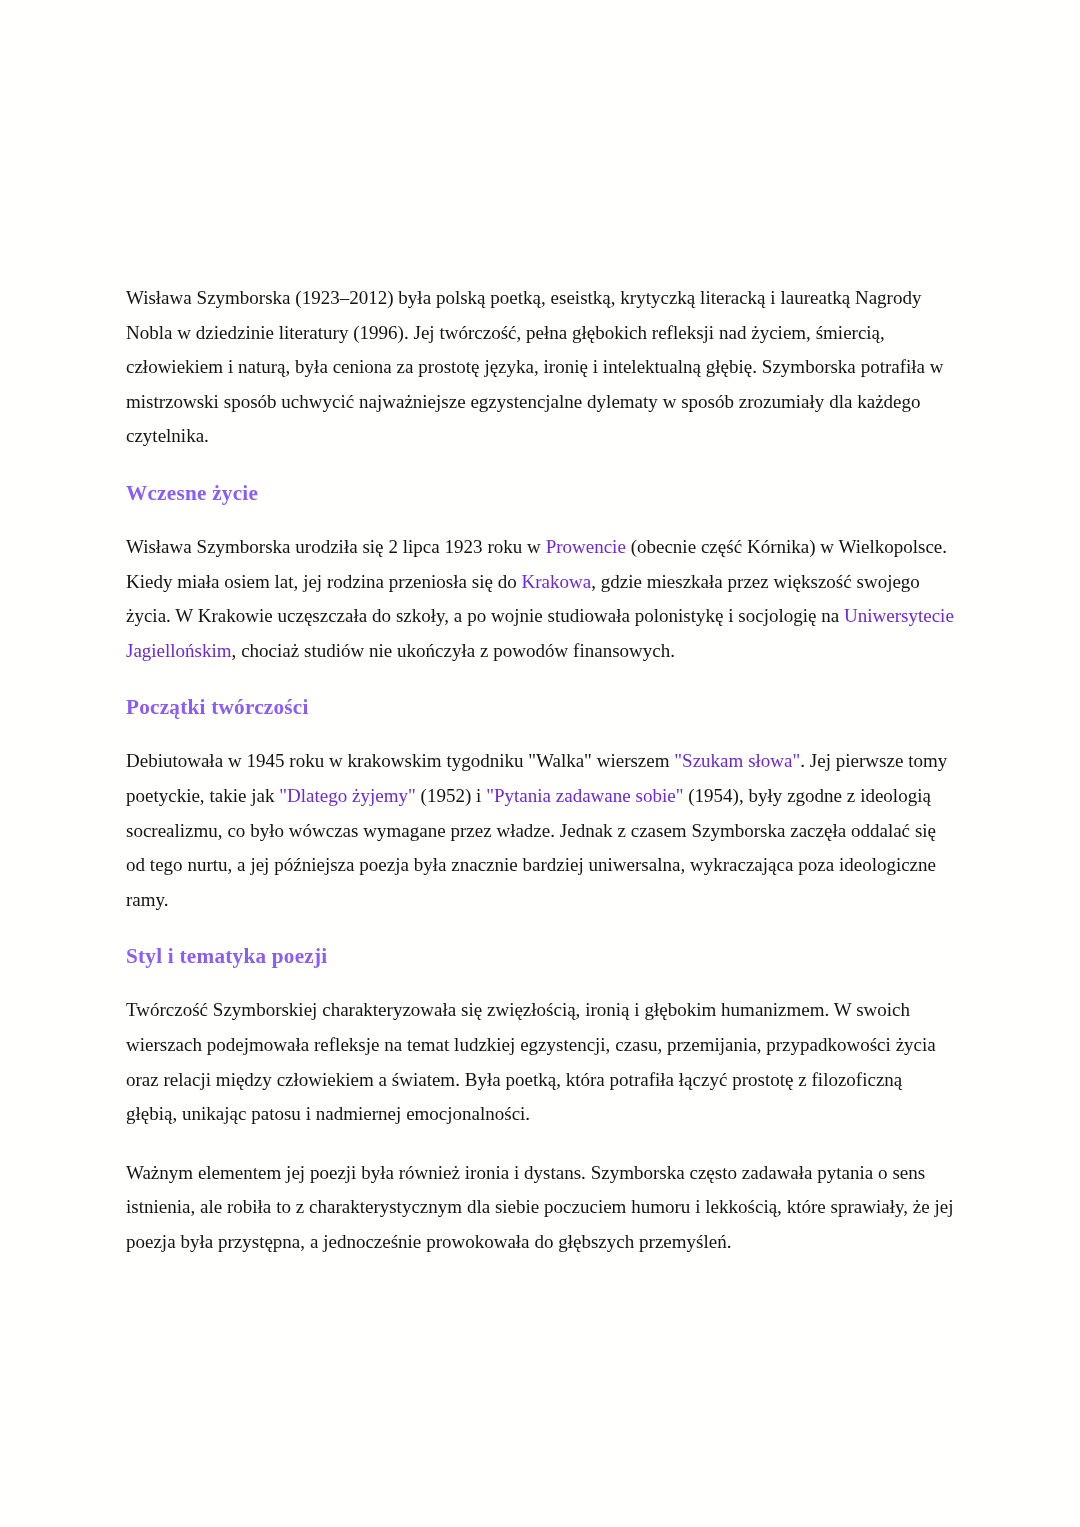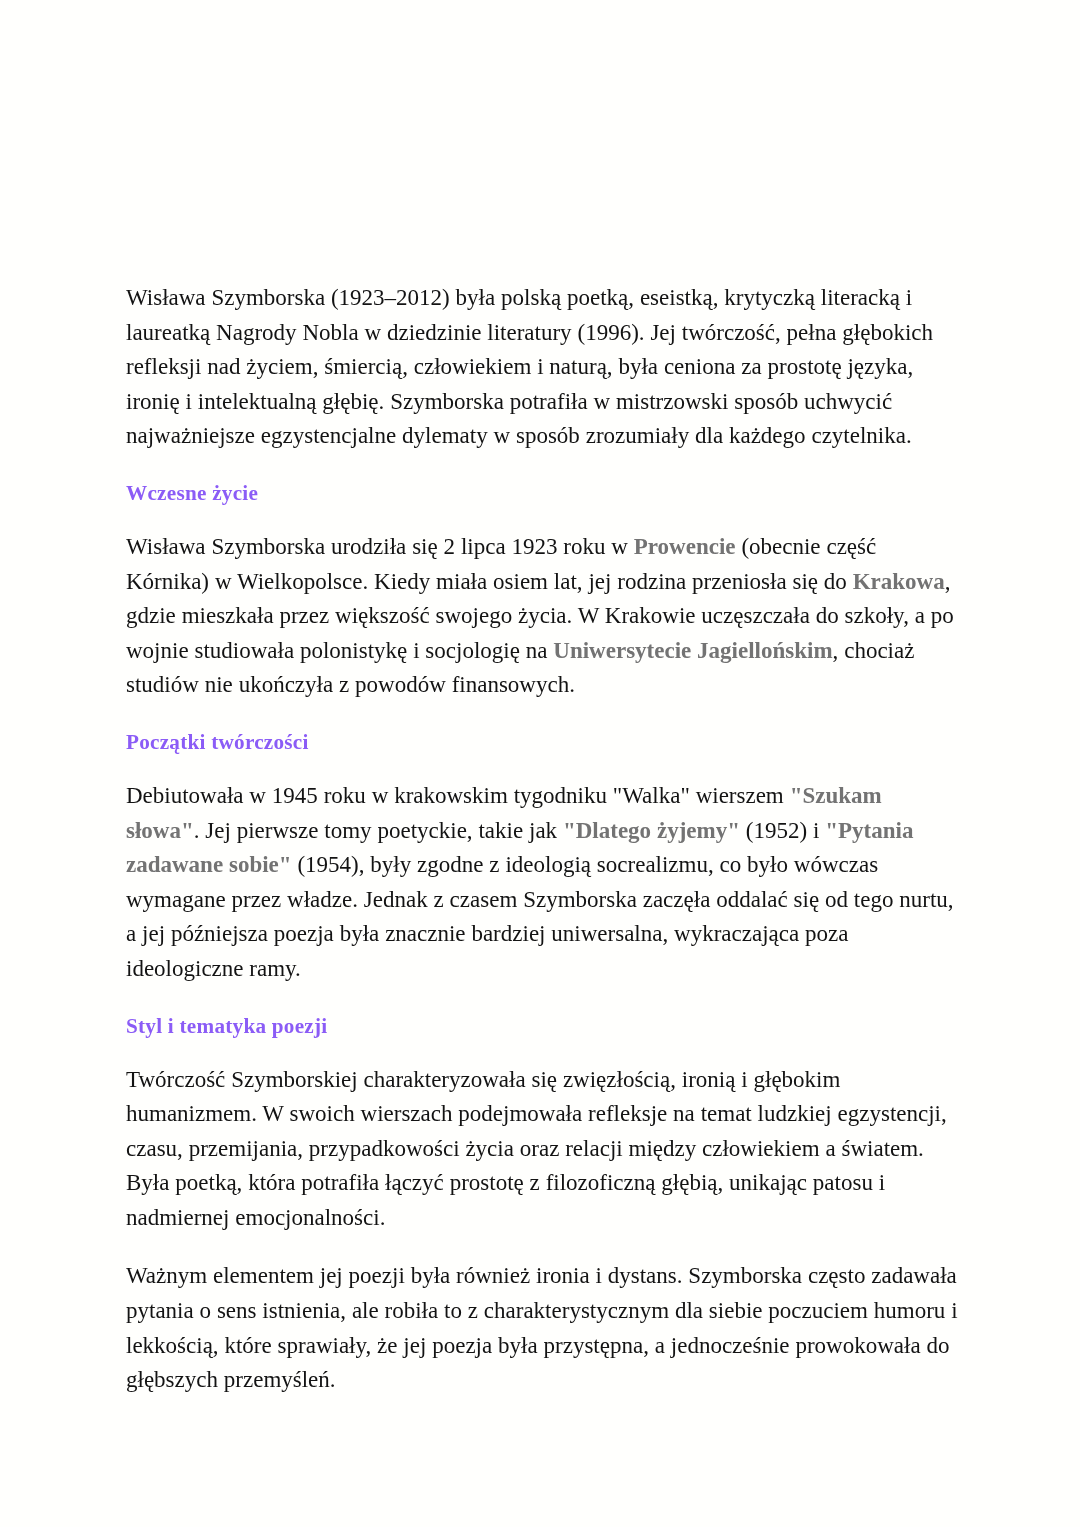--- a/index.html
+++ b/index.html
@@ -55,21 +55,21 @@
   
   .content {
     position: absolute;
     left: 126px;
     top: 281px;
     width: 832px;
   }
 
   p.para {
     margin: 0 0 24px 0;
-    font-size: 23px;
+    font-size: 19px;
     line-height: 34.6px;
     text-align: left;
     color: #131313;
     word-spacing: 0.1px;
     hyphens: none;
   }
   p.para:last-child {
     margin-bottom: 0;
   }
 
@@ -81,22 +81,22 @@
     letter-spacing: 0.25px;
     color: #8b5cf6;
   }
 
   
   .gap-before-heading {
     margin-top: 6px;
   }
 
   b, strong {
-    font-weight: 700;
-    color: #737373;
+    font-weight: 400;
+    color: #6d28d9;
   }
 </style>
 </head>
 <body>
 
 <div class="page">
 
 
   <div class="content">
 

